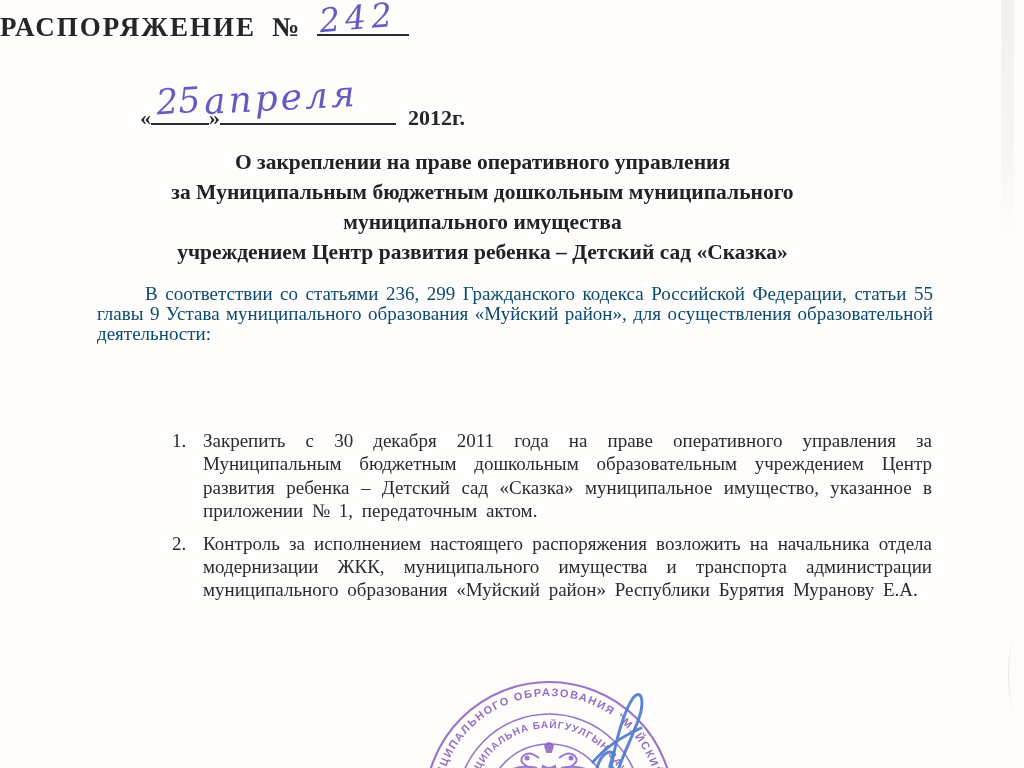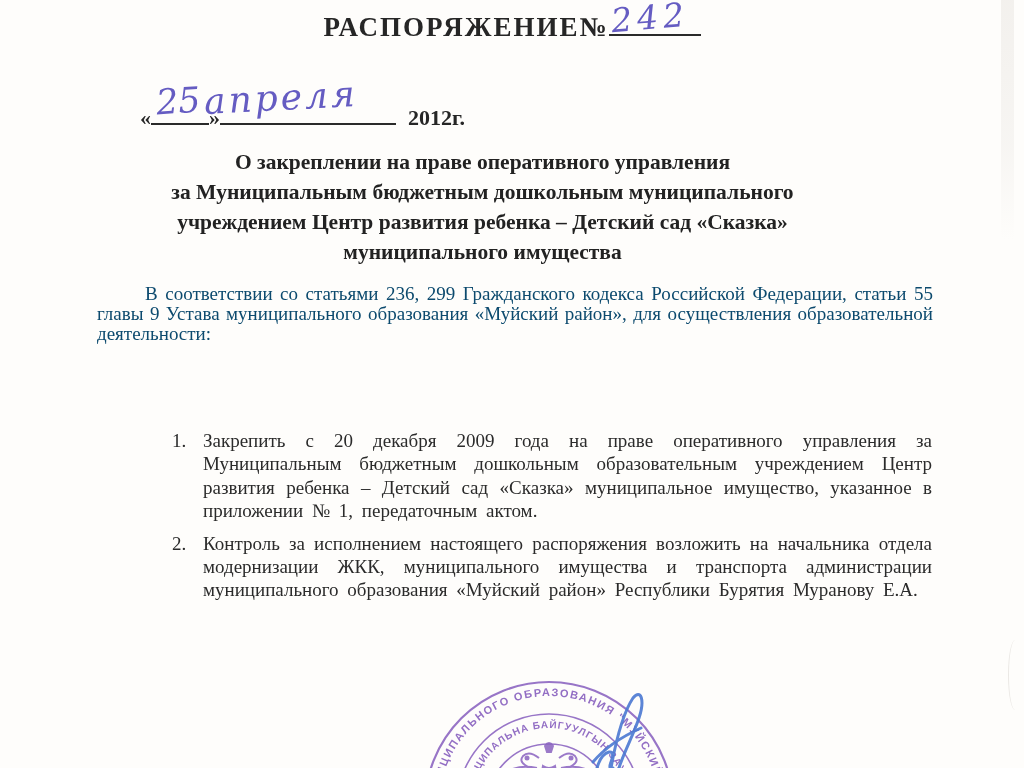--- a/index.html
+++ b/index.html
@@ -31,22 +31,23 @@
     border-radius: 60% 0 0 60%;
     opacity: .5;
   }
 
   
   .title-row {
     position: absolute;
     left: 0; top: 6px;
     width: 1024px;
     display: flex;
-    justify-content: center;
+    justify-content: flex-start;
     align-items: baseline;
+    gap: 16px;
     font-weight: bold;
     font-size: 27px;
     letter-spacing: 2px;
   }
   .number-blank {
     position: relative;
     display: inline-block;
     width: 92px;
     height: 30px;
     border-bottom: 2.5px solid #2a2a2a;
@@ -200,31 +201,31 @@
       <span>»</span>
       <span class="blank blank-month"></span>
       <span>2012г.</span>
     <span class="hw hw-day">25</span>
     <span class="hw hw-month">апреля</span>
   </div>
 
   <div class="subject">
     <div>О закреплении на праве оперативного управления</div>
     <div>за Муниципальным бюджетным дошкольным муниципального</div>
+    <div>муниципального имущества</div>
     <div>учреждением Центр развития ребенка – Детский сад «Сказка»</div>
-    <div>муниципального имущества</div>
   </div>
 
   <div class="preamble">В соответствии со статьями 236, 299 Гражданского кодекса Российской Федерации, статьи 55 главы 9 Устава муниципального образования «Муйский район», для осуществления образовательной деятельности:</div>
 
 
   <div class="items">
     <div class="item">
       <div class="item-number">1.</div>
-      <div class="item-text">Закрепить с 20 декабря 2009 года на праве оперативного управления за Муниципальным бюджетным дошкольным образовательным учреждением Центр развития ребенка – Детский сад «Сказка»  муниципальное имущество, указанное в приложении № 1, передаточным актом.</div>
+      <div class="item-text">Закрепить с 30 декабря 2011 года на праве оперативного управления за Муниципальным бюджетным дошкольным образовательным учреждением Центр развития ребенка – Детский сад «Сказка»  муниципальное имущество, указанное в приложении № 1, передаточным актом.</div>
     </div>
     <div class="item">
       <div class="item-number">2.</div>
       <div class="item-text">Контроль за исполнением настоящего распоряжения возложить на начальника отдела модернизации ЖКК, муниципального имущества и транспорта администрации муниципального образования «Муйский район» Республики Бурятия Муранову Е.А.</div>
     </div>
   </div>
 
   <div class="stamp-wrap">
     <svg width="290" height="102" viewBox="0 0 290 102">
       <g stroke="#8a63c0" fill="none" opacity="0.88">

